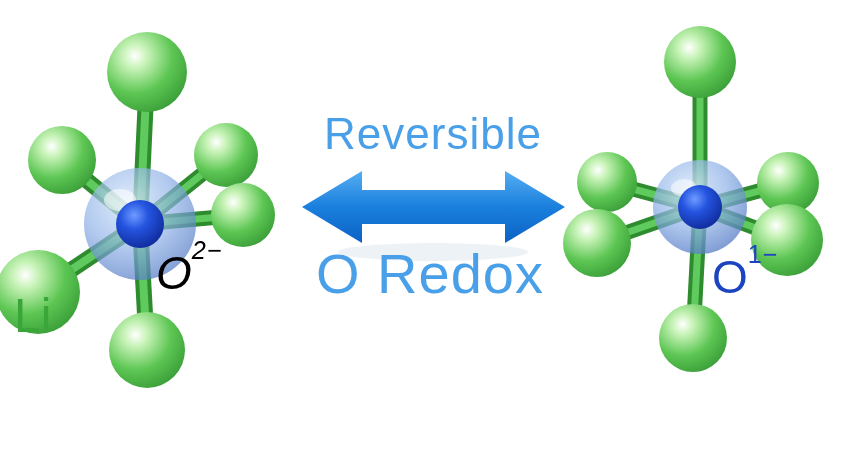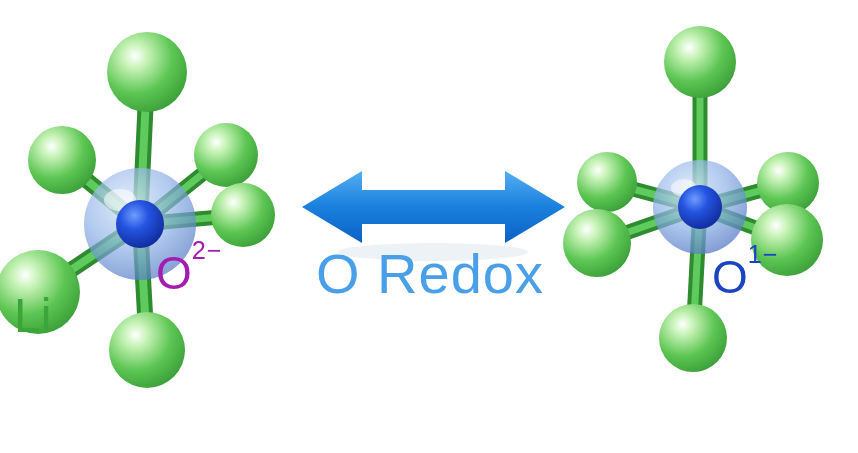--- a/index.html
+++ b/index.html
@@ -43,21 +43,22 @@
     letter-spacing: 1px;
   }
   .label-li {
     left: 14px; top: 292px;
     font-size: 48px;
     color: #3aa63a;
   }
   .label-o-left {
     left: 156px; top: 250px;
     font-size: 46px;
-    color: #a21caf;
+    color: #000000;
+    font-style: italic;
   }
   .label-o-right {
     left: 712px; top: 254px;
     font-size: 46px;
     color: #1b45c0;
   }
   .label sup {
     font-size: 0.55em;
     position: relative;
     top: -0.55em;
@@ -173,20 +174,21 @@
 
       <circle cx="700" cy="62" r="36" fill="url(#gGreen)"></circle>
       <circle cx="607" cy="182" r="30" fill="url(#gGreen)"></circle>
       <circle cx="597" cy="243" r="34" fill="url(#gGreen)"></circle>
       <circle cx="788" cy="183" r="31" fill="url(#gGreen)"></circle>
       <circle cx="787" cy="240" r="36" fill="url(#gGreen)"></circle>
       <circle cx="693" cy="338" r="34" fill="url(#gGreen)"></circle>
     </g>
   </svg>
 
+  <div class="label label-reversible">Reversible</div>
 
   <div class="label label-oredox">O Redox</div>
 
   <div class="label label-li">Li</div>
 
   <div class="label label-o-left"><span>O</span><sup>2−</sup></div>
 
   <div class="label label-o-right"><span>O</span><sup>1−</sup></div>
 
 </div>

